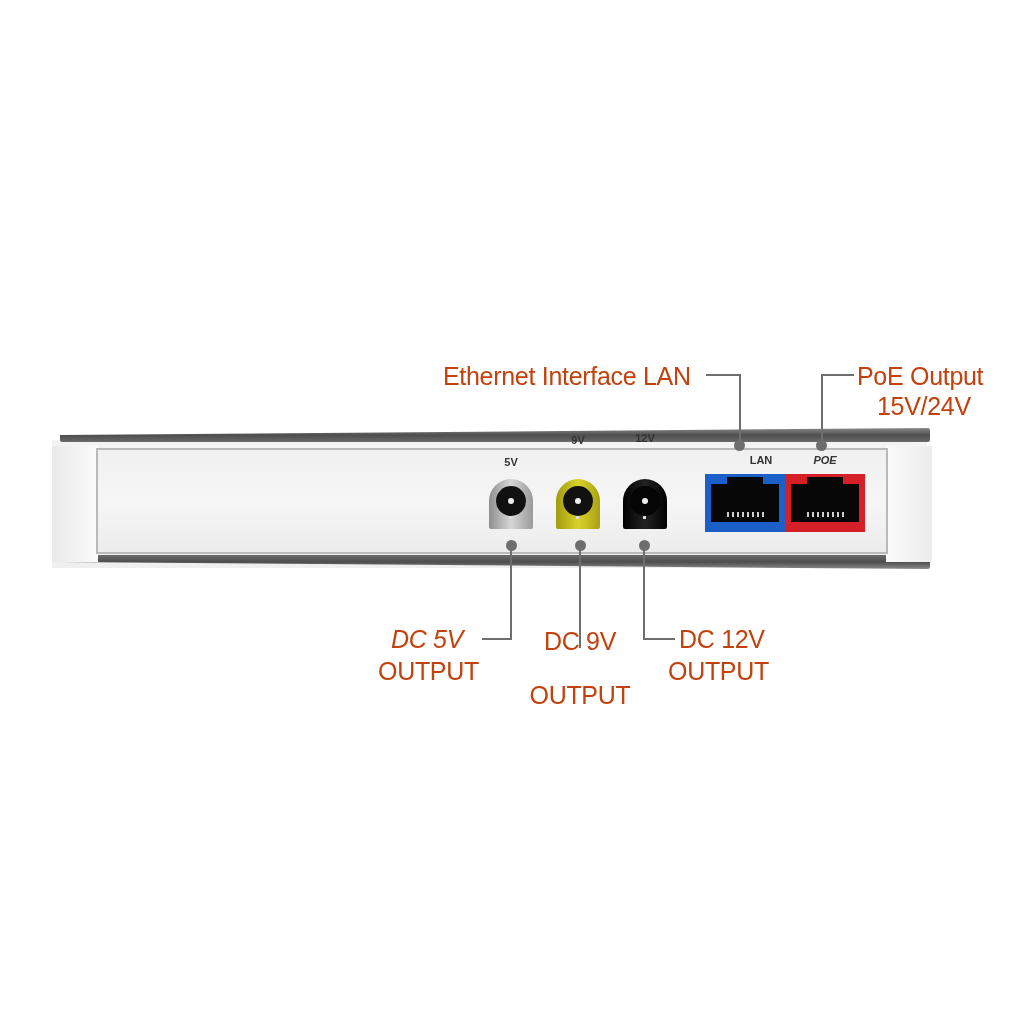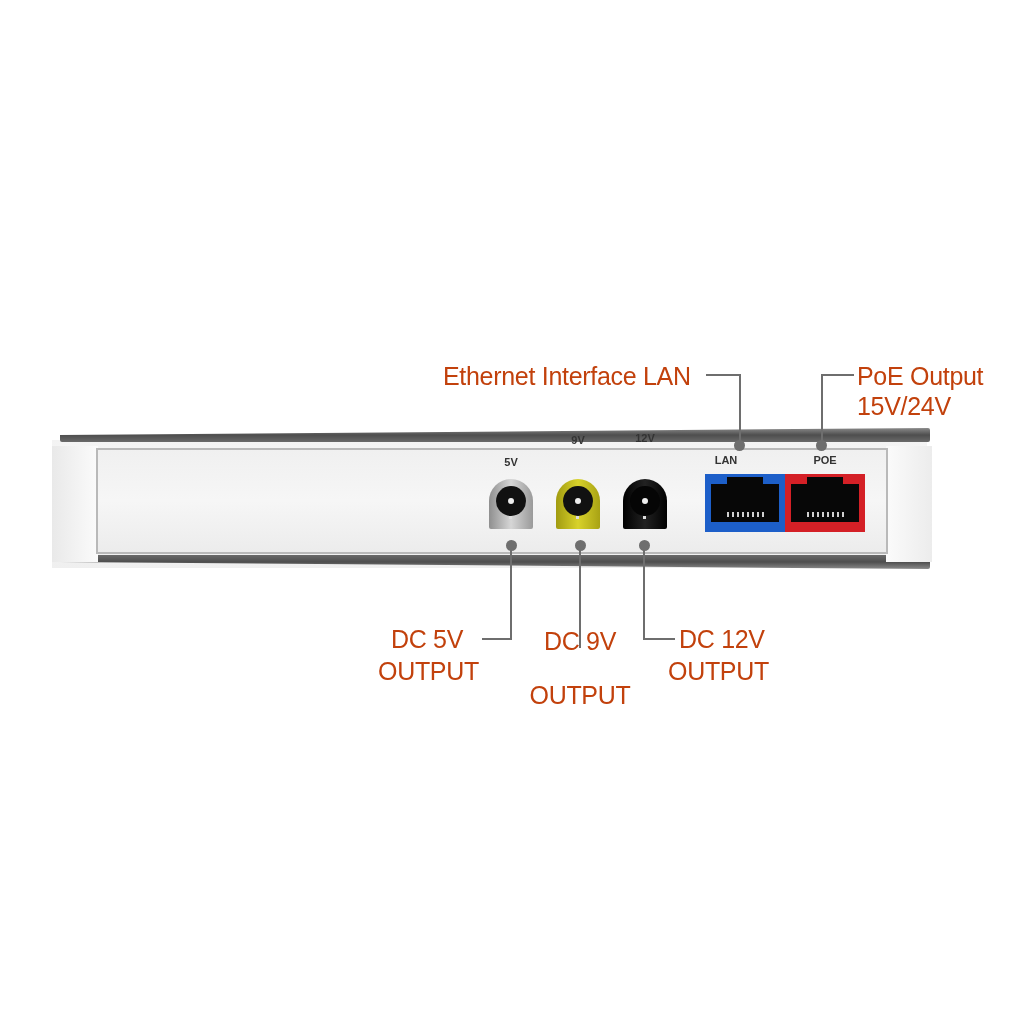--- a/index.html
+++ b/index.html
@@ -56,22 +56,22 @@
   <div class="device-shell"></div>
   <div class="rail-top"></div>
   <div class="rail-bottom"></div>
   <div class="end-cap-left"></div>
   <div class="end-cap-right"></div>
   <div class="panel"></div>
 
   <div class="port-label" style="left:486px; top:456px;">5V</div>
   <div class="port-label" style="left:553px; top:434px;">9V</div>
   <div class="port-label" style="left:620px; top:432px;">12V</div>
-  <div class="port-label" style="left:701px; top:454px;">LAN</div>
-  <div class="port-label" style="left:800px; top:454px;">POE</div>
+  <div class="port-label" style="left:736px; top:454px;">LAN</div>
+  <div class="port-label" style="left:800px; top:454px;font-style:italic;">POE</div>
 
   <div class="dc-jack" style="left:489px; top:479px; background: linear-gradient(90deg,#8f8f8f,#d6d6d6 50%,#9a9a9a);">
     <div class="hole">
         <div class="pin"></div>
       </div>
     <div class="nub"></div>
   </div>
   <div class="dc-jack" style="left:556px; top:479px; background: linear-gradient(90deg,#a19b10,#d8d22b 50%,#a8a214);">
     <div class="hole">
         <div class="pin"></div>
@@ -118,22 +118,22 @@
   <div class="line" style="left:579px; top:545px; width:2px; height:103px;"></div>
 </div>
 <div>
   <div class="dot" style="left:639px; top:540px;"></div>
   <div class="line" style="left:643px; top:545px; width:2px; height:95px;"></div>
   <div class="line" style="left:643px; top:638px; width:32px; height:2px;"></div>
 </div>
 
 <div class="callout" style="left:443px; top:361px;">Ethernet Interface LAN</div>
 <div class="callout" style="left:857px; top:361px;">PoE Output</div>
-<div class="callout" style="left:857px; top:391px;">15V/24V</div>
+<div class="callout" style="left:877px; top:391px;">15V/24V</div>
 
-<div class="callout center" style="left:372px; top:624px; width:110px;">DC 5V</div>
+<div class="callout center" style="left:372px; top:624px; width:110px;font-style:italic;">DC 5V</div>
 <div class="callout" style="left:378px; top:656px;">OUTPUT</div>
 
 <div class="callout center" style="left:520px; top:626px; width:120px;">DC 9V</div>
 <div class="callout center" style="left:520px; top:680px; width:120px;">OUTPUT</div>
 
 <div class="callout" style="left:679px; top:624px;">DC 12V</div>
 <div class="callout" style="left:668px; top:656px;">OUTPUT</div>
 
 </body></html>

